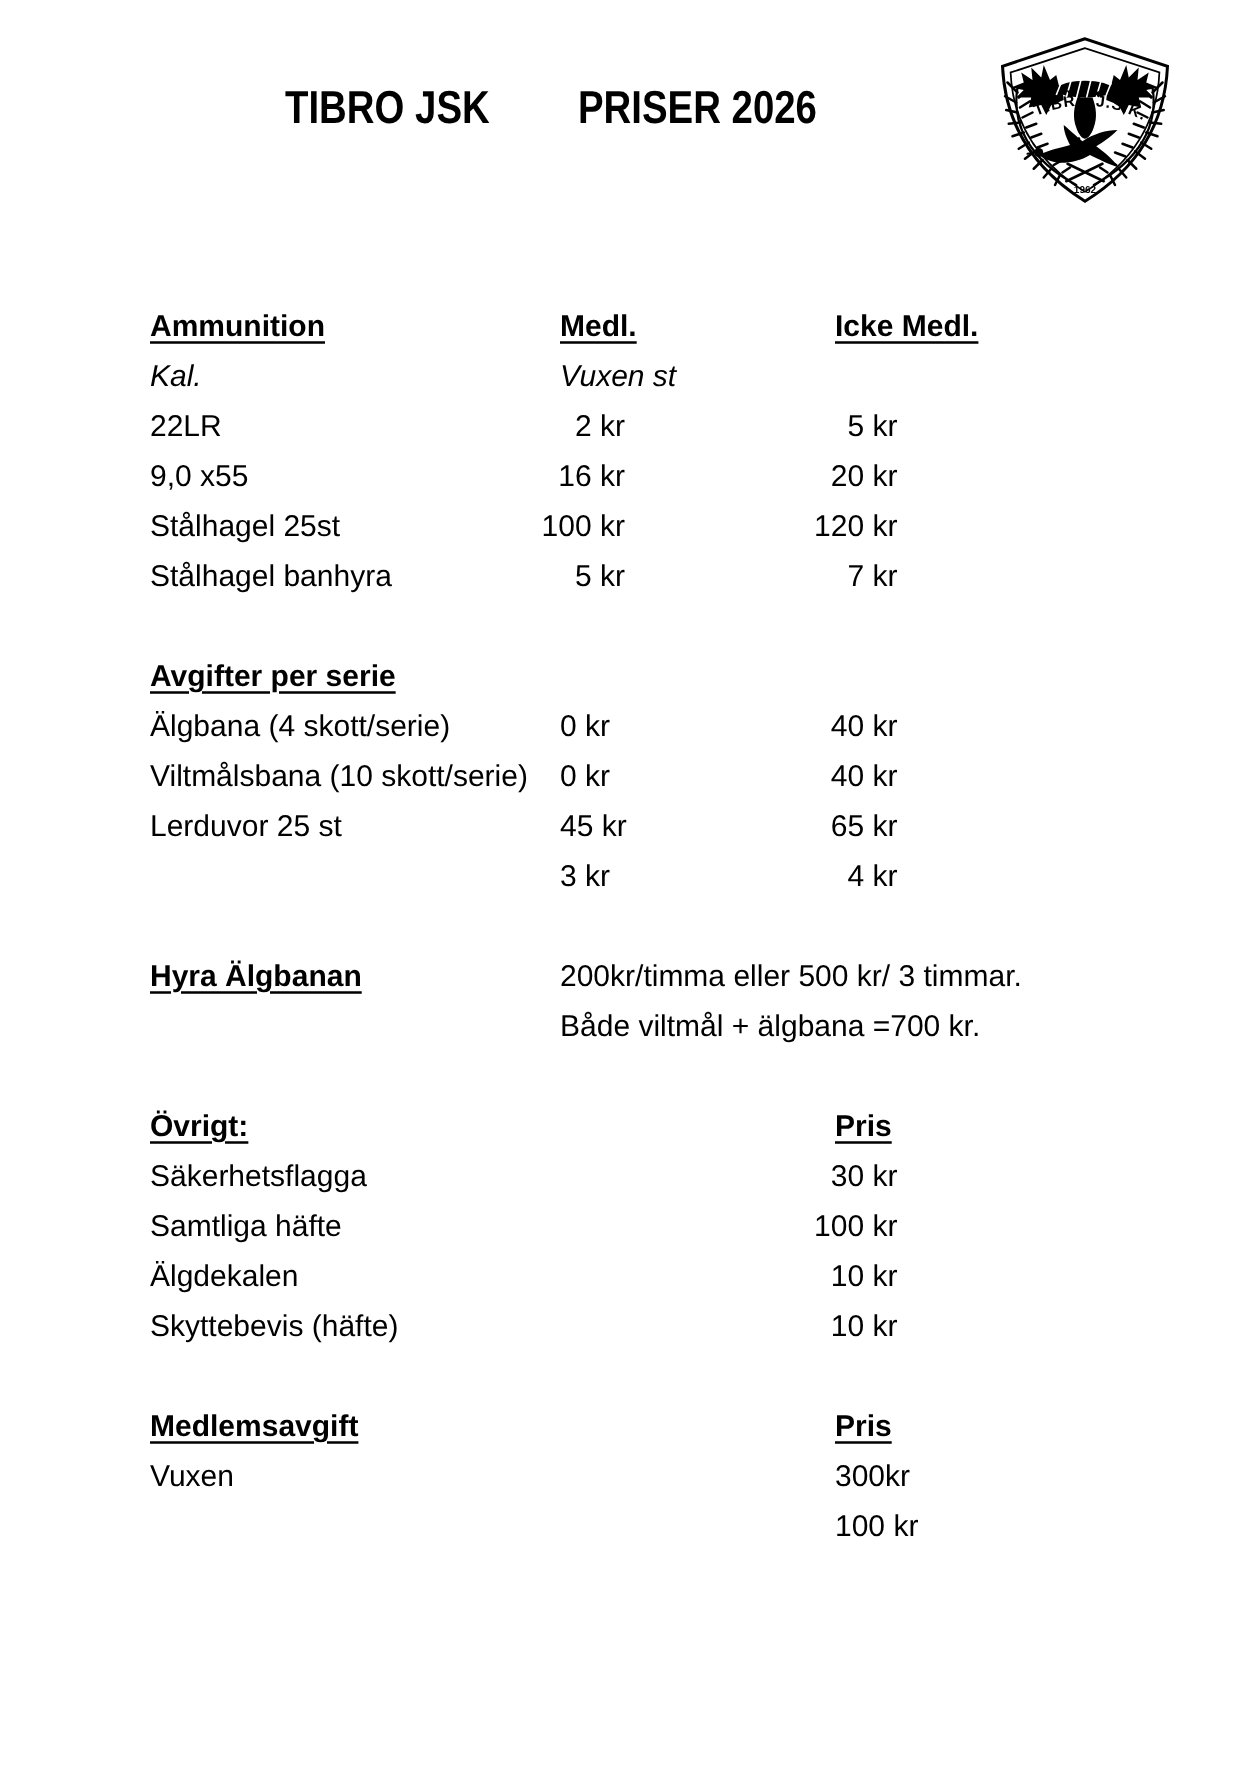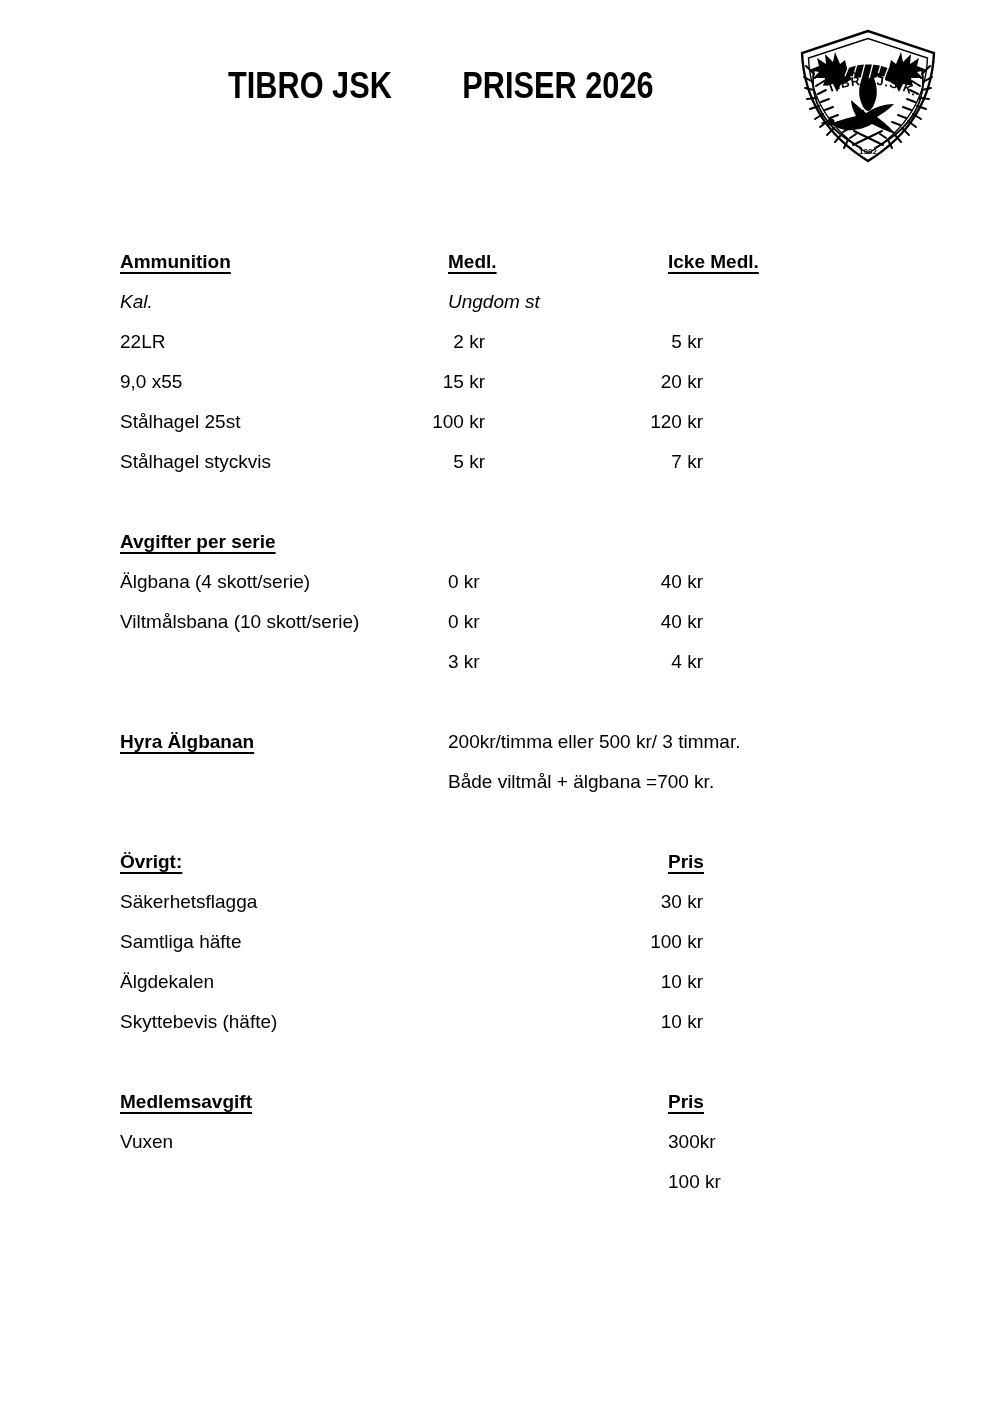--- a/index.html
+++ b/index.html
@@ -33,22 +33,22 @@
     left: 793px;
     width: 150px;
     height: 137px;
   }
   .logo text { font-family: "Liberation Sans", sans-serif; font-weight: bold; fill: #000; }
   
   #content {
     position: absolute;
     top: 242px;
     left: 0;
-    right: 15px;
-    font-size: 19px;
+    right: 0;
+    font-size: 24px;
   }
   .section { margin-top: 40px; }
   .section:first-child { margin-top: 0; }
   .row { position: relative; height: 40px; line-height: 40px; white-space: nowrap; }
   .c1  { position: absolute; left: 120px; }
   .c2  { position: absolute; left: 448px; }
   .c2r { position: absolute; right: 500px; } 
   .c3  { position: absolute; left: 668px; }
   .c3r { position: absolute; right: 282px; } 
   .hdr {
@@ -110,59 +110,64 @@
   <div id="content">
 
     <div class="section">
       <div class="row">
         <span class="c1 hdr">Ammunition</span>
         <span class="c2 hdr">Medl.</span>
         <span class="c3 hdr">Icke Medl.</span>
       </div>
       <div class="row">
         <span class="c1 it">Kal.</span>
-        <span class="c2 it">Ungdom st</span>
+        <span class="c2 it">Vuxen st</span>
       </div>
       <div class="row">
         <span class="c1">22LR</span>
         <span class="c2r">2 kr</span>
         <span class="c3r">5 kr</span>
       </div>
       <div class="row">
         <span class="c1">9,0 x55</span>
-        <span class="c2r">15 kr</span>
+        <span class="c2r">16 kr</span>
         <span class="c3r">20 kr</span>
       </div>
       <div class="row">
         <span class="c1">Stålhagel 25st</span>
         <span class="c2r">100 kr</span>
         <span class="c3r">120 kr</span>
       </div>
       <div class="row">
-        <span class="c1">Stålhagel styckvis</span>
+        <span class="c1">Stålhagel banhyra</span>
         <span class="c2r">5 kr</span>
         <span class="c3r">7 kr</span>
       </div>
     </div>
 
     <div class="section">
       <div class="row">
         <span class="c1 hdr">Avgifter per serie</span>
       </div>
       <div class="row">
         <span class="c1">Älgbana (4 skott/serie)</span>
         <span class="c2">0 kr</span>
         <span class="c3r">40 kr</span>
       </div>
       <div class="row">
         <span class="c1">Viltmålsbana (10 skott/serie)</span>
         <span class="c2">0 kr</span>
         <span class="c3r">40 kr</span>
       </div>
       <div class="row">
+        <span class="c1">Lerduvor 25 st</span>
+        <span class="c2">45 kr</span>
+        <span class="c3r">65 kr</span>
+      </div>
+      <div class="row">
         <span class="c2">3 kr</span>
         <span class="c3r">4 kr</span>
       </div>
     </div>
 
     <div class="section">
       <div class="row">
         <span class="c1 hdr">Hyra Älgbanan</span>
         <span class="c2">200kr/timma eller 500 kr/ 3 timmar.</span>
       </div>

